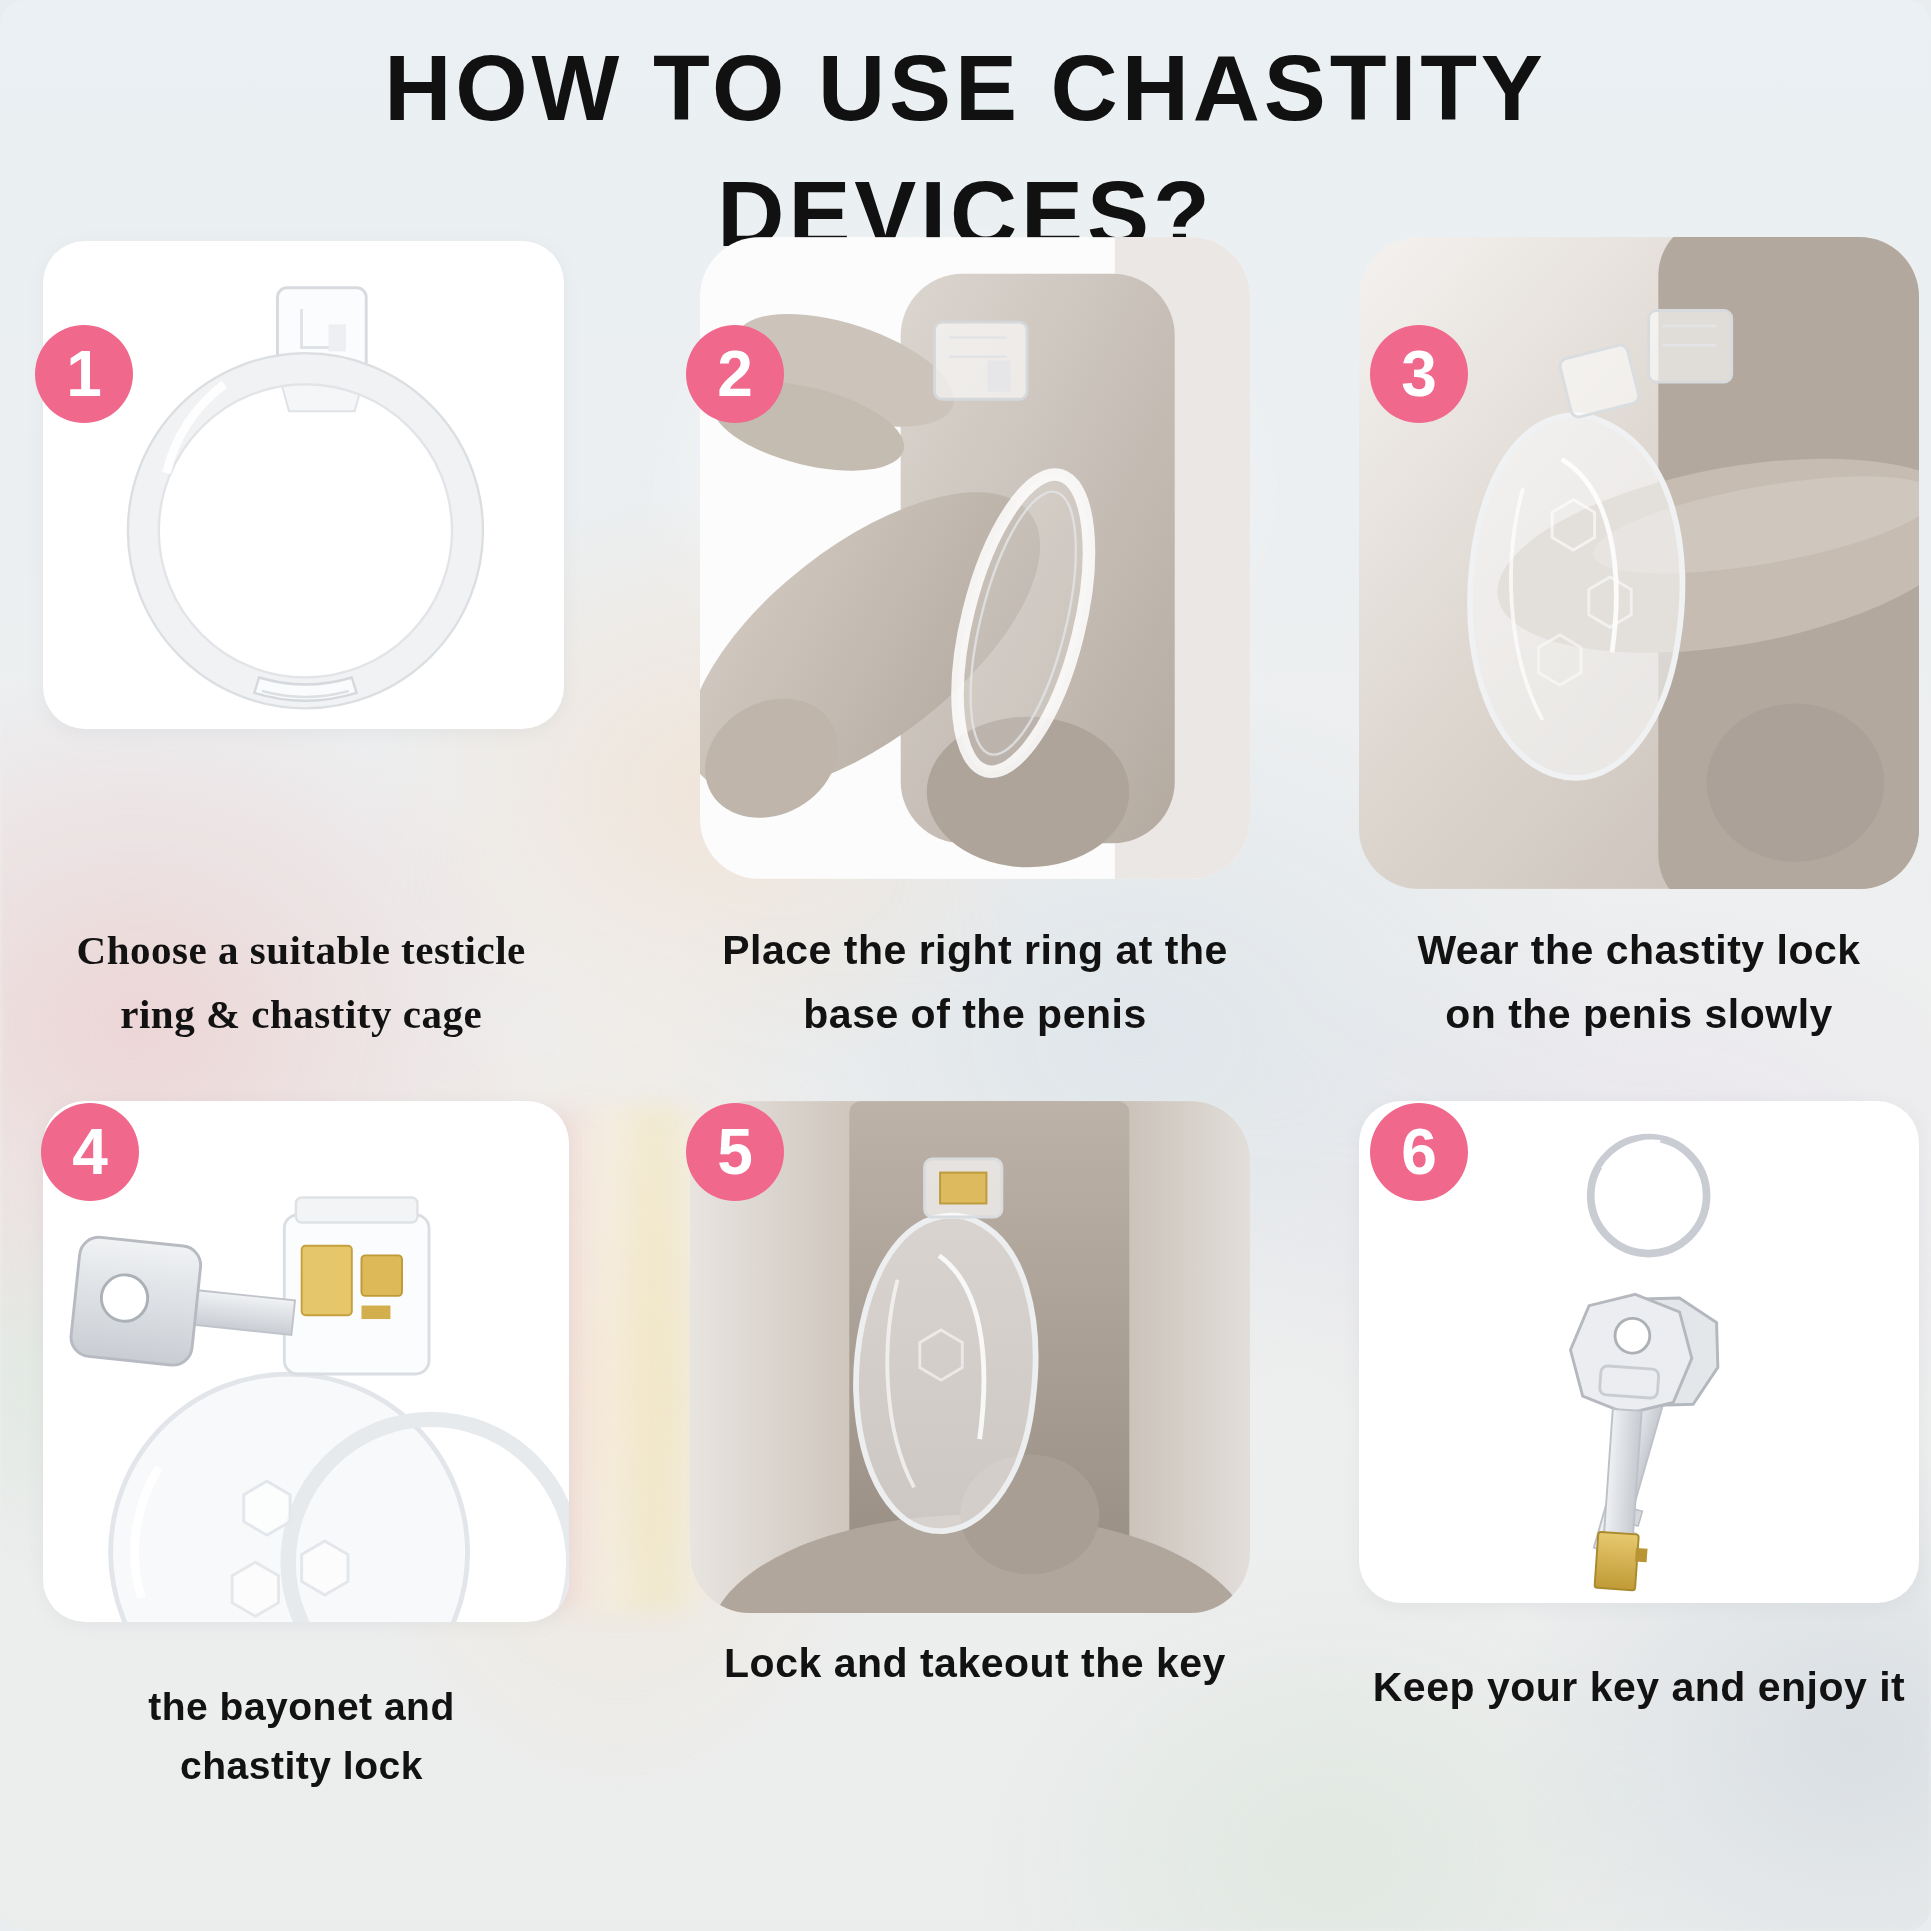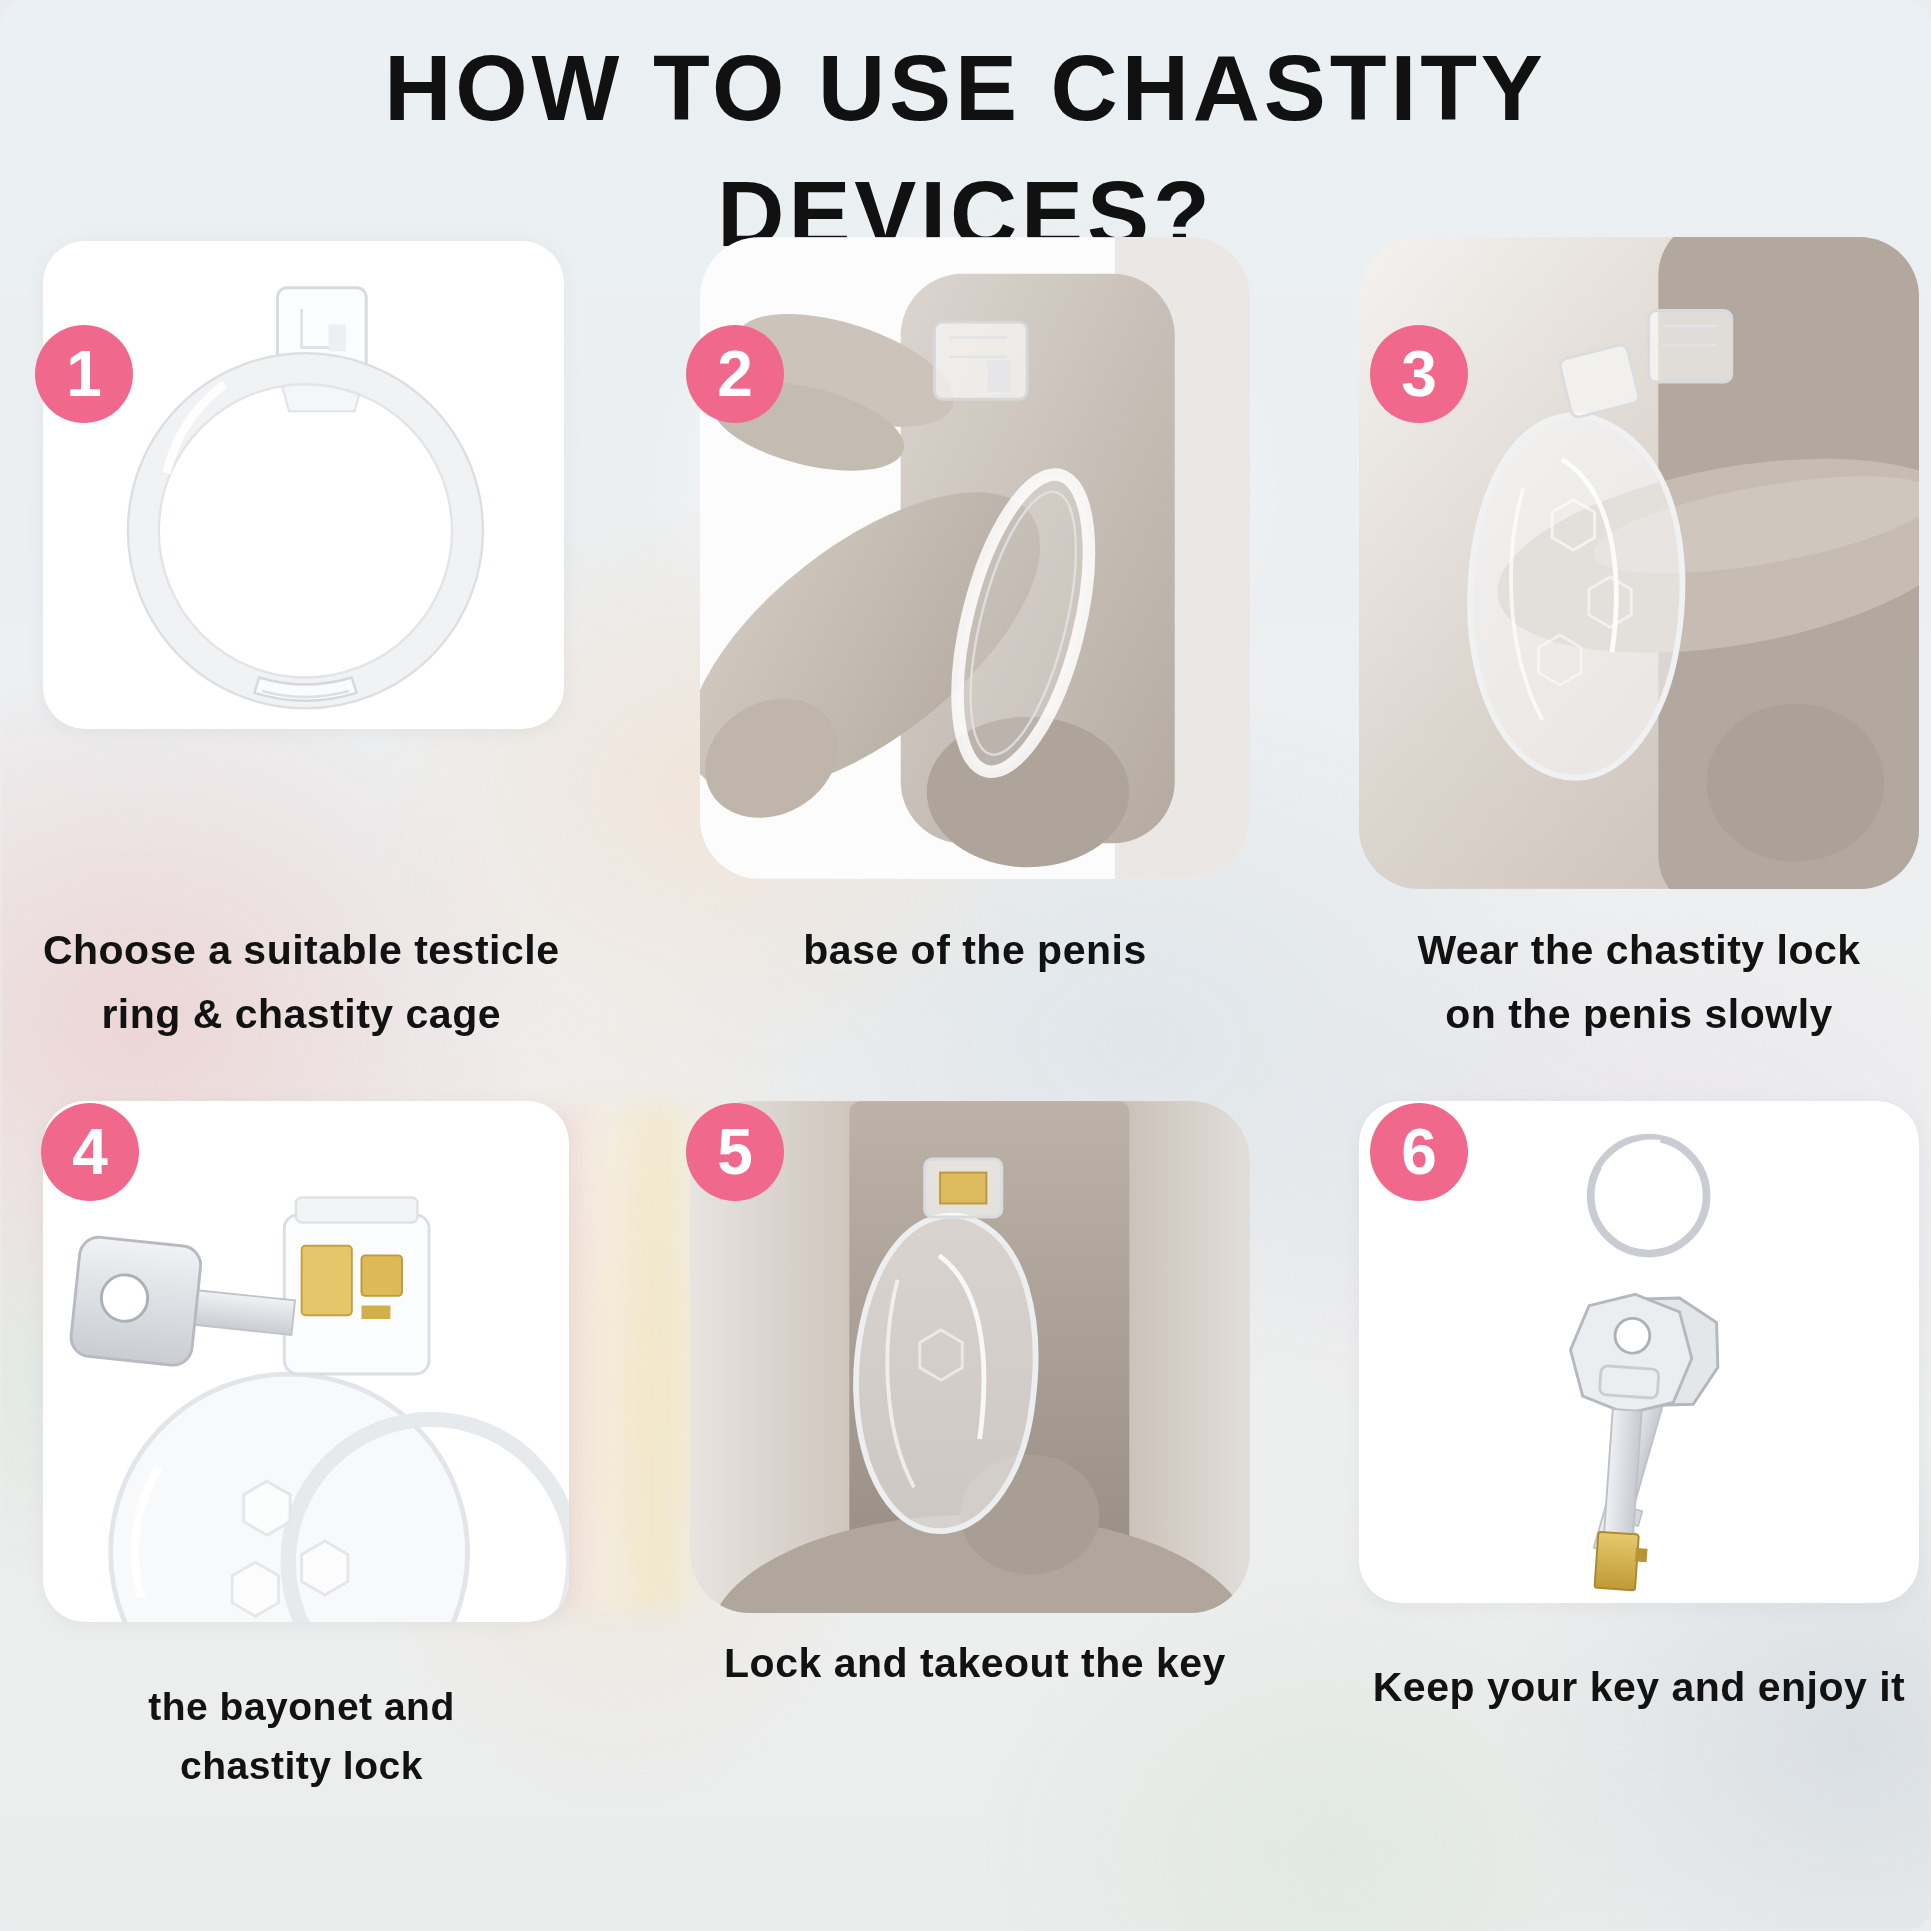--- a/index.html
+++ b/index.html
@@ -61,21 +61,21 @@
     position:absolute;margin:0;
     text-align:center;
     font-size:41px;font-weight:bold;letter-spacing:0.5px;line-height:1.55;
     color:var(--caption,#111);
     z-index:4;
   }
   .caption span{display:block;}
   
   .s1 .art{left:43px;top:241px;width:521px;height:488px;}
   .s1 .badge{left:35px;top:325px;}
-  .s1 .caption{left:9.7px;top:919px;width:583px;}
+  .s1 .caption{left:9.7px;top:919px;width:583px;font-family:Liberation Serif, serif;}
   .s2 .art{left:700px;top:237px;width:550px;height:642px;}
   .s2 .badge{left:686px;top:325px;}
   .s2 .caption{left:695px;top:919px;width:560px;}
   .s3 .art{left:1359px;top:237px;width:560px;height:652px;}
   .s3 .badge{left:1370px;top:325px;}
   .s3 .caption{left:1359px;top:919px;width:560px;}
   .s4 .art{left:43px;top:1101px;width:526px;height:521px;}
   .s4 .badge{left:41px;top:1103px;}
   .s4 .caption{left:89px;top:1678px;width:425px;font-size:39px;line-height:1.5;}
   .s5 .art{left:690px;top:1101px;width:560px;height:512px;}
@@ -139,20 +139,21 @@
         <ellipse cx="340" cy="575" rx="105" ry="78" fill="#AEA49A"></ellipse>
         <ellipse cx="335" cy="400" rx="58" ry="158" fill="rgba(255,255,255,.18)" stroke="#FFFFFF" stroke-opacity=".85" stroke-width="13" transform="rotate(14 335 400)"></ellipse>
         <ellipse cx="335" cy="400" rx="44" ry="140" fill="none" stroke="#E4E5E7" stroke-width="2.5" opacity=".8" transform="rotate(14 335 400)"></ellipse>
         <rect x="243" y="88" width="96" height="80" rx="8" fill="rgba(255,255,255,.62)" stroke="#D5D8DB" stroke-width="3"></rect>
         <path d="M258 104 h60 M258 124 h60" stroke="#E1E3E6" stroke-width="2.5"></path>
         <rect x="298" y="128" width="24" height="32" fill="rgba(228,230,233,.9)"></rect>
       </svg>
     </figure>
     <div class="badge">2</div>
     <p class="caption">
+      <span>Place the right ring at the</span>
       <span>base of the penis</span>
     </p>
   </section>
 
   <section class="step s3">
     <figure class="art photo">
       <svg viewBox="0 0 580 675">
         <defs>
           <linearGradient id="bg3" x1="0" y1="0" x2="1" y2="1">
             <stop offset="0" stop-color="#F4F2F0"></stop>

